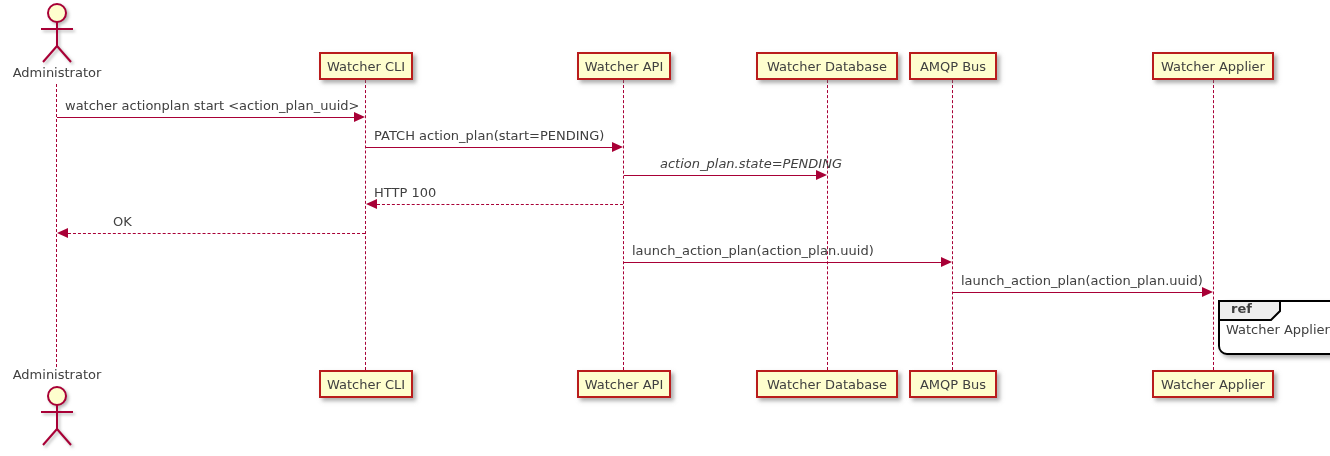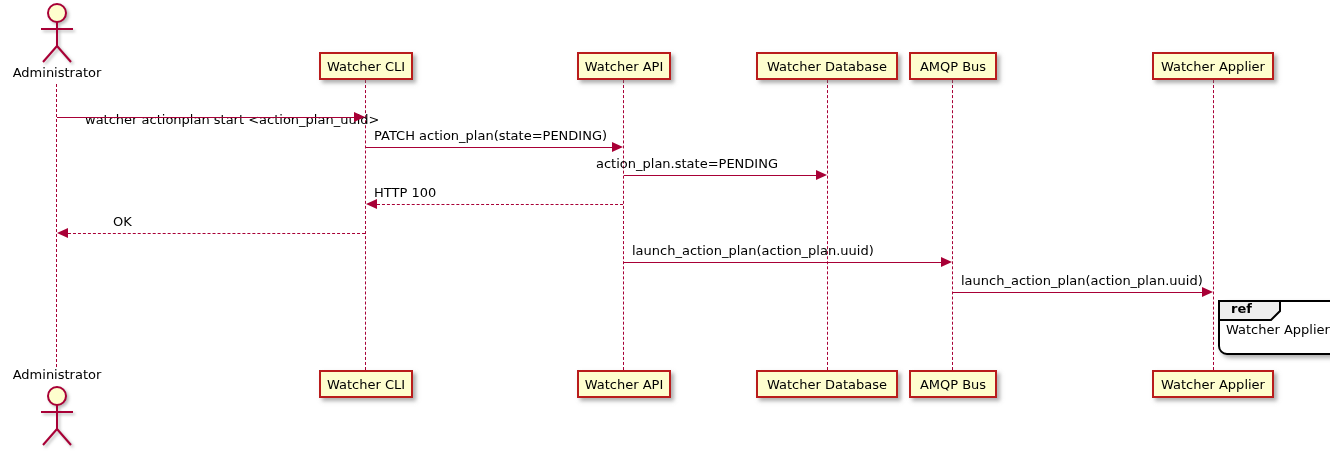--- a/index.html
+++ b/index.html
@@ -1,18 +1,18 @@
 <!DOCTYPE html>
 <html><head>
 <meta charset="utf-8">
 <style>
   html,body{margin:0;padding:0;background:#ffffff;}
   .canvas{
     position:relative;width:1330px;height:456px;background:#ffffff;
-    font-family:"DejaVu Sans","Liberation Sans",sans-serif;font-size:13px;color:#000000;
+    font-family:"DejaVu Sans","Liberation Sans",sans-serif;font-size:13px;color:#404040;
     overflow:hidden;
   }
   .participant{
     position:absolute;box-sizing:border-box;height:28px;
     background:#FEFECE;border:2px solid #b91c1c;
     box-shadow:3px 3px 4px rgba(110,110,110,.55);
     display:flex;align-items:center;justify-content:center;white-space:nowrap;
   }
   .lifeline{position:absolute;width:0;border-left:1px dashed #A80036;}
   .msg-label{position:absolute;white-space:nowrap;line-height:16px;}
@@ -52,29 +52,29 @@
   <div class="lifeline" style="left:827px;top:80px;height:290px;"></div>
   <div class="lifeline" style="left:952px;top:80px;height:290px;"></div>
   <div class="lifeline" style="left:1213px;top:80px;height:290px;"></div>
 
   <div class="participant" style="left:319px;top:52px;width:94px;">Watcher CLI</div>
   <div class="participant" style="left:577px;top:52px;width:94px;">Watcher API</div>
   <div class="participant" style="left:756px;top:52px;width:142px;">Watcher Database</div>
   <div class="participant" style="left:909px;top:52px;width:88px;">AMQP Bus</div>
   <div class="participant" style="left:1152px;top:52px;width:122px;">Watcher Applier</div>
 
-  <div class="msg-label" style="left:65px;top:112px;margin-left:20px;">watcher actionplan start &lt;action_plan_uuid&gt;</div>
+  <div class="msg-label" style="left:65px;top:98px;">watcher actionplan start &lt;action_plan_uuid&gt;</div>
   <div class="msg-line" style="left:57px;top:117px;width:298px;"></div>
   <div class="arr right" style="left:354px;top:112px;"></div>
 
-  <div class="msg-label" style="left:374px;top:128px;">PATCH action_plan(state=PENDING)</div>
+  <div class="msg-label" style="left:374px;top:128px;">PATCH action_plan(start=PENDING)</div>
   <div class="msg-line" style="left:366px;top:147px;width:247px;"></div>
   <div class="arr right" style="left:612px;top:142px;"></div>
 
-  <div class="msg-label" style="left:596px;top:156px;">action_plan.state=PENDING</div>
+  <div class="msg-label" style="left:660px;top:156px;font-style:italic;">action_plan.state=PENDING</div>
   <div class="msg-line" style="left:624px;top:175px;width:193px;"></div>
   <div class="arr right" style="left:816px;top:170px;"></div>
 
   <div class="msg-label" style="left:374px;top:185px;">HTTP 100</div>
   <div class="msg-line dashed" style="left:377px;top:204px;width:246px;"></div>
   <div class="arr left" style="left:366px;top:199px;"></div>
 
   <div class="msg-label" style="left:65px;top:214px;margin-left:48px;">OK</div>
   <div class="msg-line dashed" style="left:68px;top:233px;width:297px;"></div>
   <div class="arr left" style="left:57px;top:228px;"></div>

